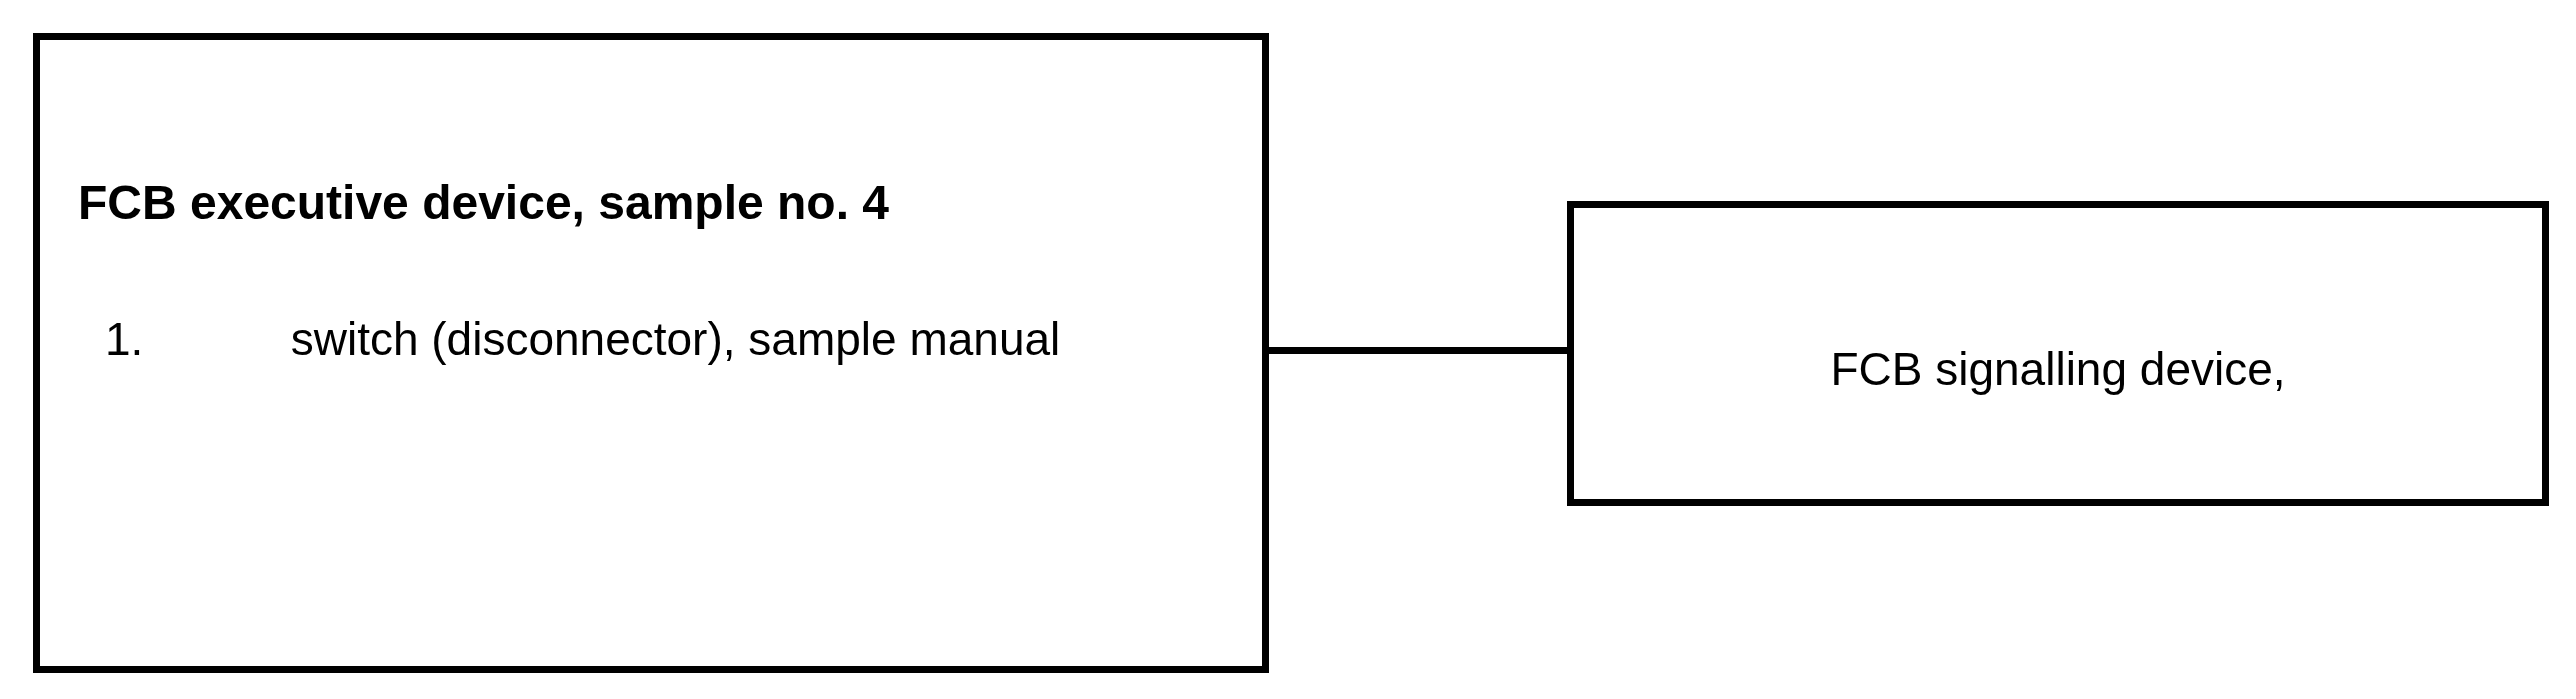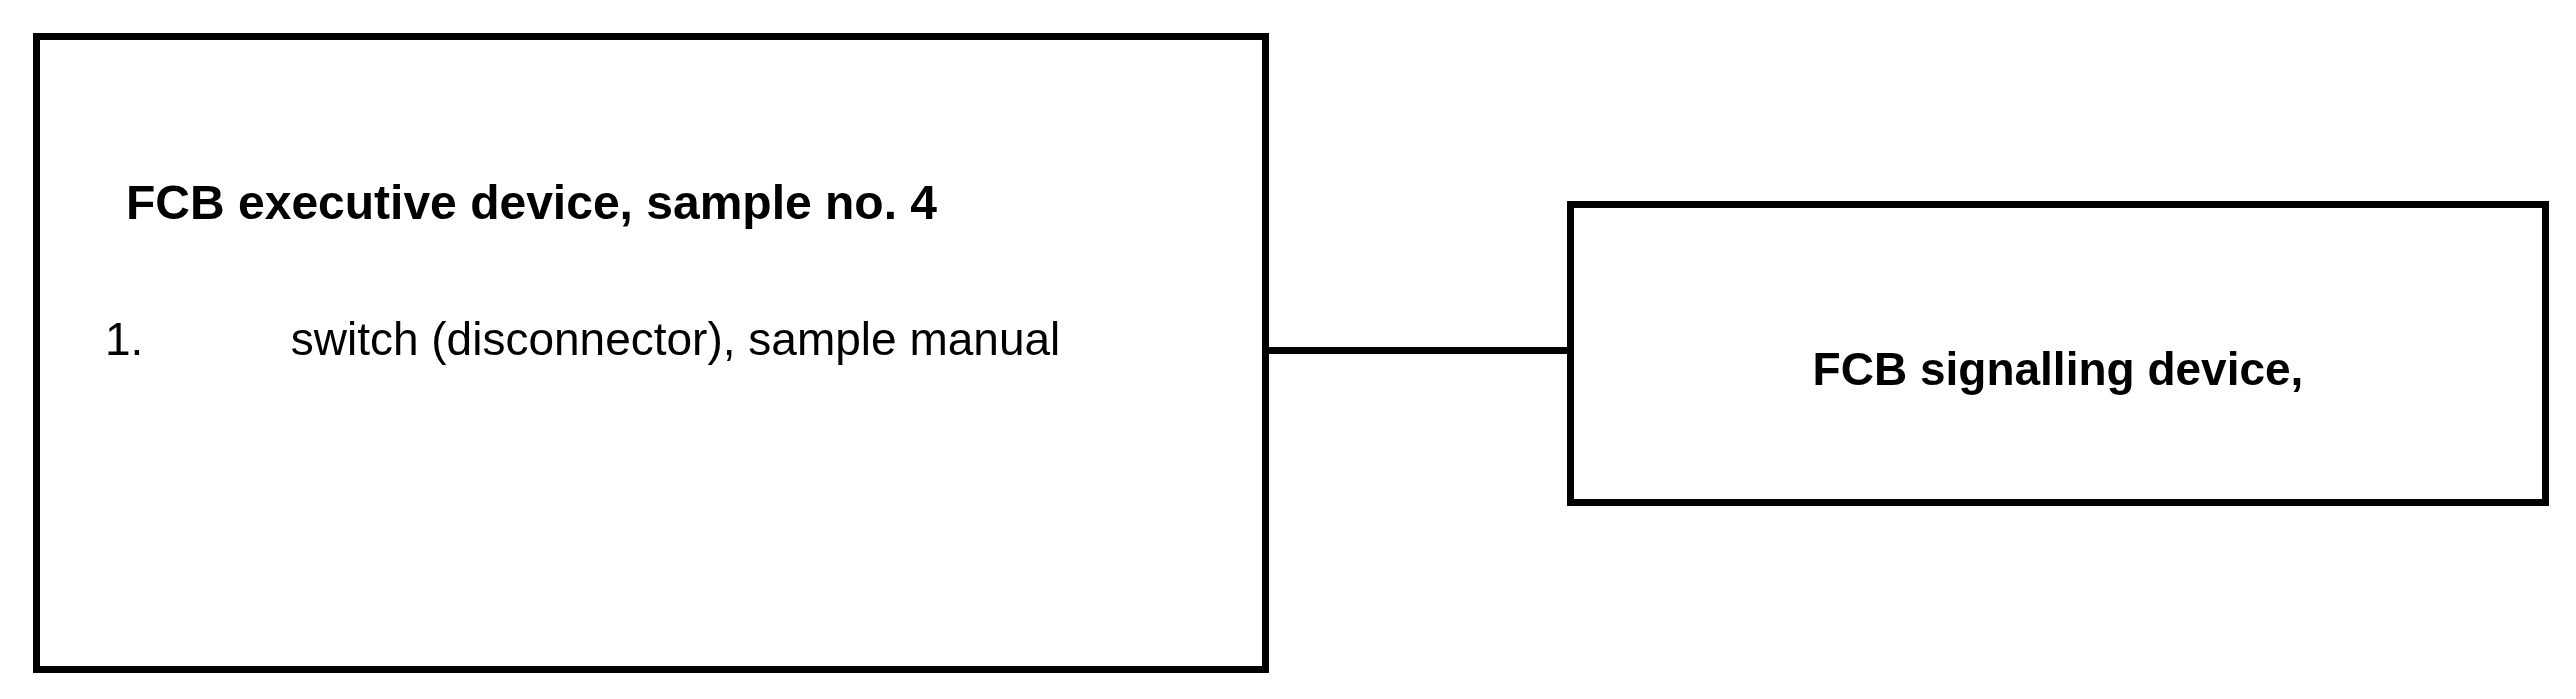--- a/index.html
+++ b/index.html
@@ -66,21 +66,20 @@
     left: 38px;
     top: 135px;
     width: 1127px;
     font-size: 48px;
     font-weight: bold;
     color: #000000;
     line-height: 1.18;
     text-align: left;
     letter-spacing: 0px;
     white-space: nowrap;
-    margin-left: 48px;
   }
 
   #executive-device-list {
     position: absolute;
     left: 32px;
     top: 270px;
     width: 1151px;
     list-style: none;
     margin: 0;
     padding: 0;
@@ -118,21 +117,21 @@
     width: 100%;
     height: 100%;
     display: flex;
     flex-direction: column;
     align-items: center;
     justify-content: center;
   }
 
   .signalling-line {
     font-size: 46px;
-    font-weight: bold;
+    font-weight: normal;
     color: #000000;
     line-height: 1.46;
     text-align: center;
     white-space: nowrap;
     margin-top: 32px;
   }
 </style>
 </head>
 <body>
 

